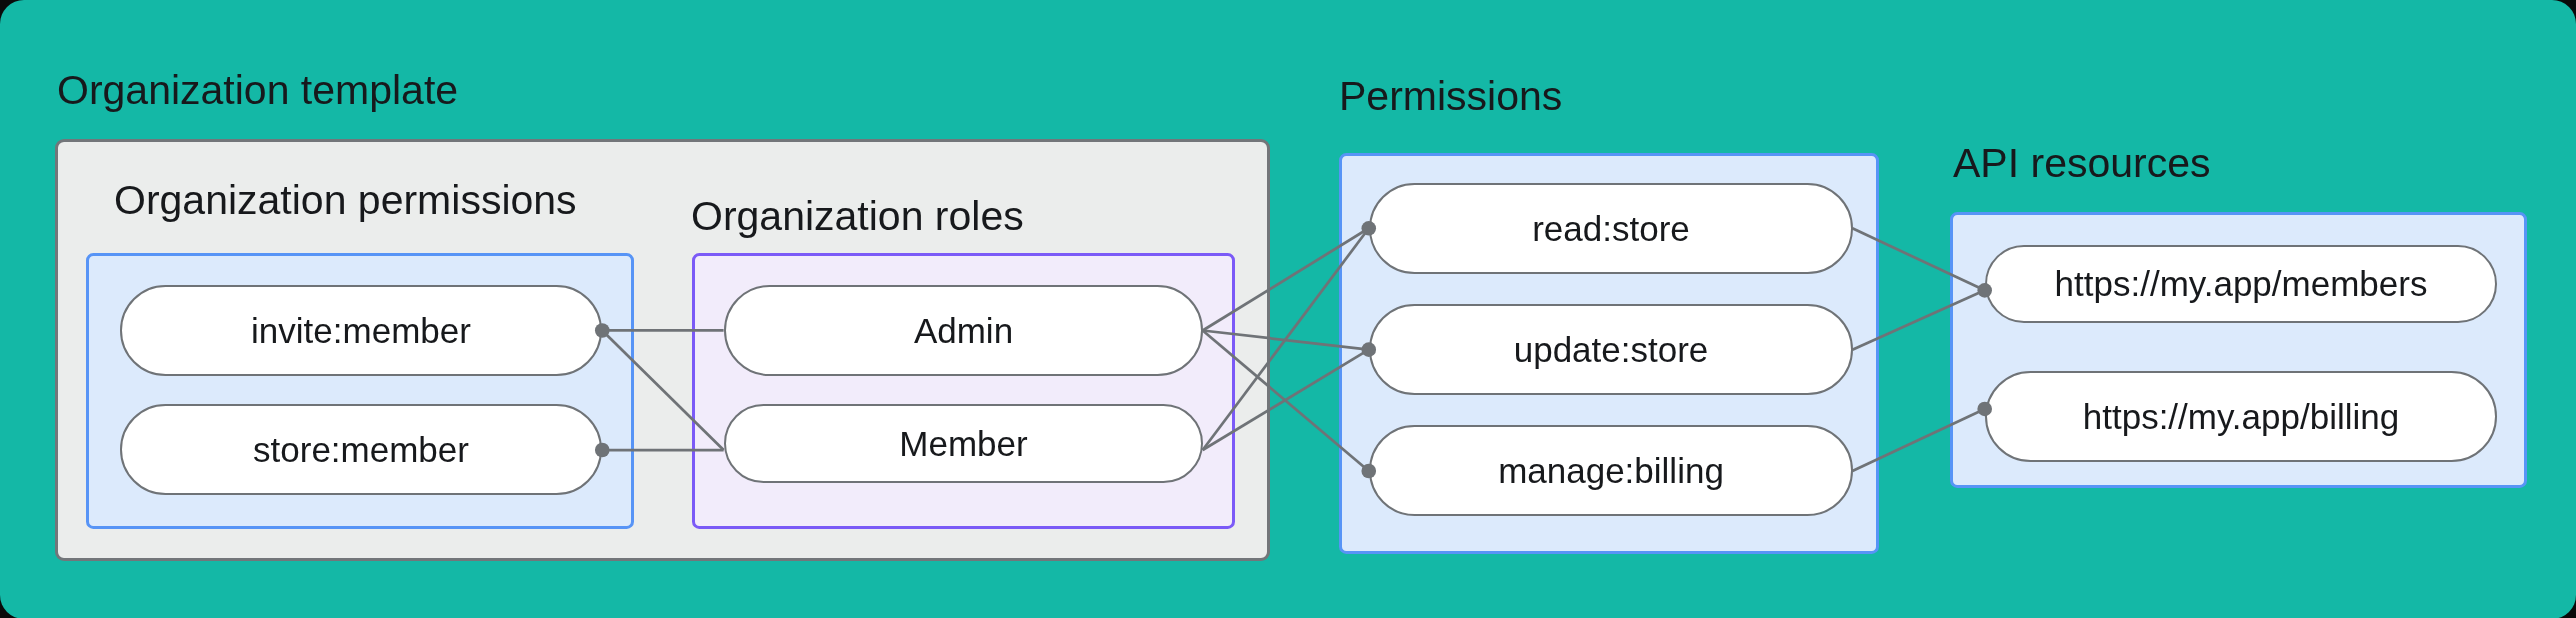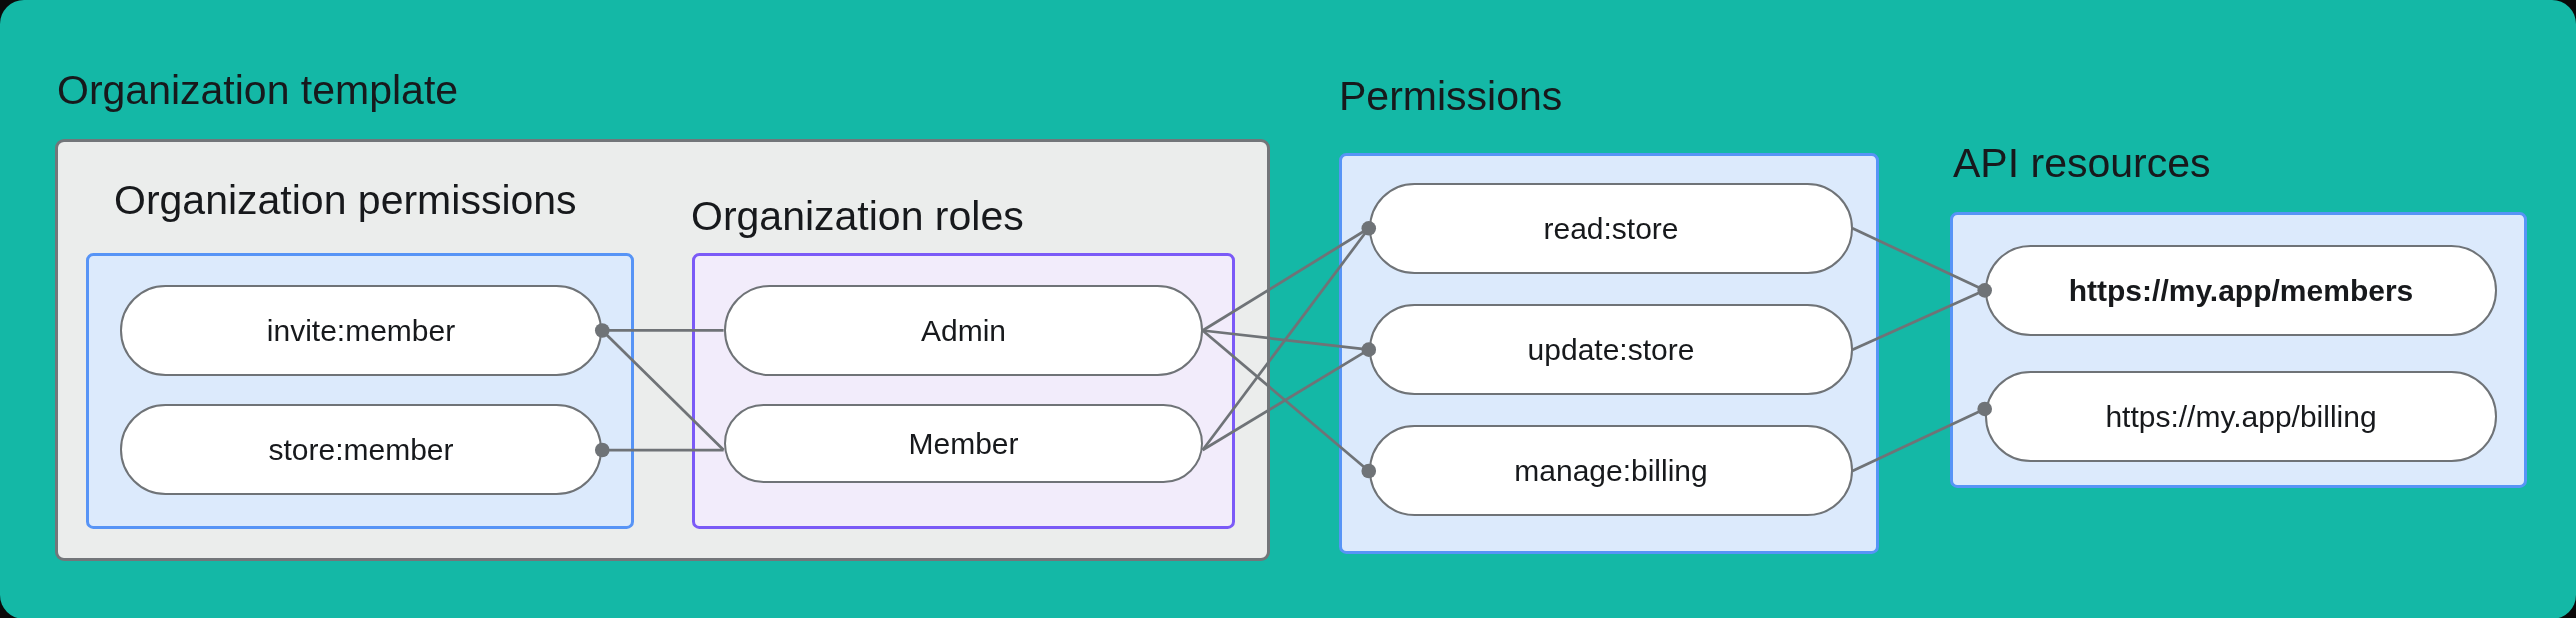--- a/index.html
+++ b/index.html
@@ -33,21 +33,21 @@
   .box-purple { background: #f2ecfb; border: 3.7px solid #7b5af7; border-radius: 7.3px; }
   .pill {
     position: absolute;
     box-sizing: border-box;
     background: #ffffff;
     border: 2.7px solid #6f7377;
     border-radius: 46px;
     display: flex;
     align-items: center;
     justify-content: center;
-    font-size: 30px;
+    font-size: 35px;
     color: #17191c;
     white-space: nowrap;
   }
   #edge-layer {
     position: absolute;
     left: 0;
     top: 0;
     pointer-events: none;
   }
 </style>
@@ -83,21 +83,21 @@
   <div class="group-box box-blue" style="left:1339px; top:153px; width:540px; height:401px;"></div>
 
   <div class="pill" style="left:1369px; top:183px; width:484px; height:91px;">read:store</div>
 
   <div class="pill" style="left:1369px; top:304px; width:484px; height:91px;">update:store</div>
 
   <div class="pill" style="left:1369px; top:425px; width:484px; height:91px;">manage:billing</div>
 
   <div class="group-box box-blue" style="left:1950px; top:212px; width:577px; height:276px;"></div>
 
-  <div class="pill" style="left:1985px; top:245px; width:512px; height:91px;font-weight:bold;">https://my.app/members</div>
+  <div class="pill" style="left:1985px; top:245px; width:512px; height:78px;">https://my.app/members</div>
 
   <div class="pill" style="left:1985px; top:363px; width:512px; height:91px;margin-top:8px;">https://my.app/billing</div>
 
   <svg id="edge-layer" width="2576" height="619" viewBox="0 0 2823 678">
       <line x1="660" y1="362" x2="793" y2="362" stroke="#6f7377" stroke-width="3"></line>
       <line x1="660" y1="362" x2="793" y2="493" stroke="#6f7377" stroke-width="3"></line>
       <line x1="660" y1="493" x2="793" y2="493" stroke="#6f7377" stroke-width="3"></line>
       <line x1="1318" y1="362" x2="1500" y2="250" stroke="#6f7377" stroke-width="3"></line>
       <line x1="1318" y1="362" x2="1500" y2="383" stroke="#6f7377" stroke-width="3"></line>
       <line x1="1318" y1="362" x2="1500" y2="516" stroke="#6f7377" stroke-width="3"></line>

